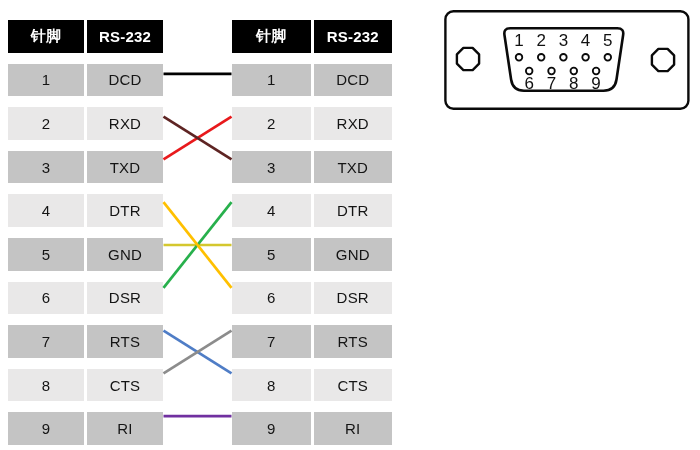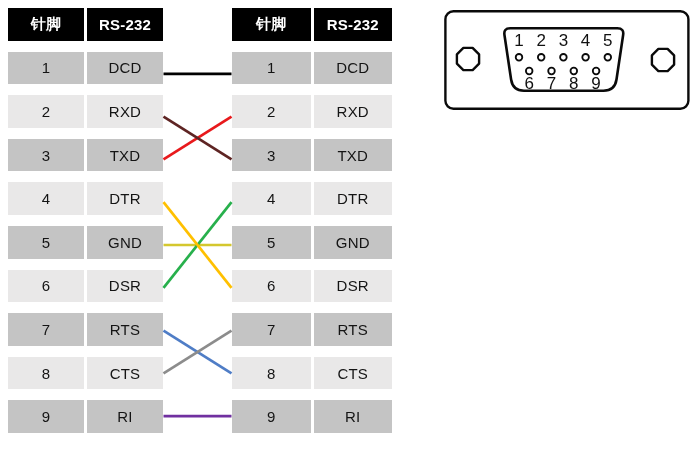--- a/index.html
+++ b/index.html
@@ -2,21 +2,21 @@
 <html><head>
 <meta charset="utf-8">
 <style>
   html,body{margin:0;padding:0;}
   body{
     width:700px;height:450px;position:relative;overflow:hidden;
     background:#ffffff;
     font-family:"Liberation Sans","DejaVu Sans",sans-serif;
   }
   .pin-table{
-    position:absolute;top:8px;height:425px;
+    position:absolute;top:20px;height:425px;
     display:flex;flex-direction:column;gap:11px;
   }
   #left-table{left:8px;width:155px;}
   #right-table{left:232px;width:160px;}
   .t-row{flex:1 1 0;display:flex;gap:3px;min-height:0;}
   .cell{
     flex:1 1 0;display:flex;align-items:center;justify-content:center;
     font-size:15px;color:#141414;letter-spacing:0.2px;
   }
   .t-row.header .cell{

